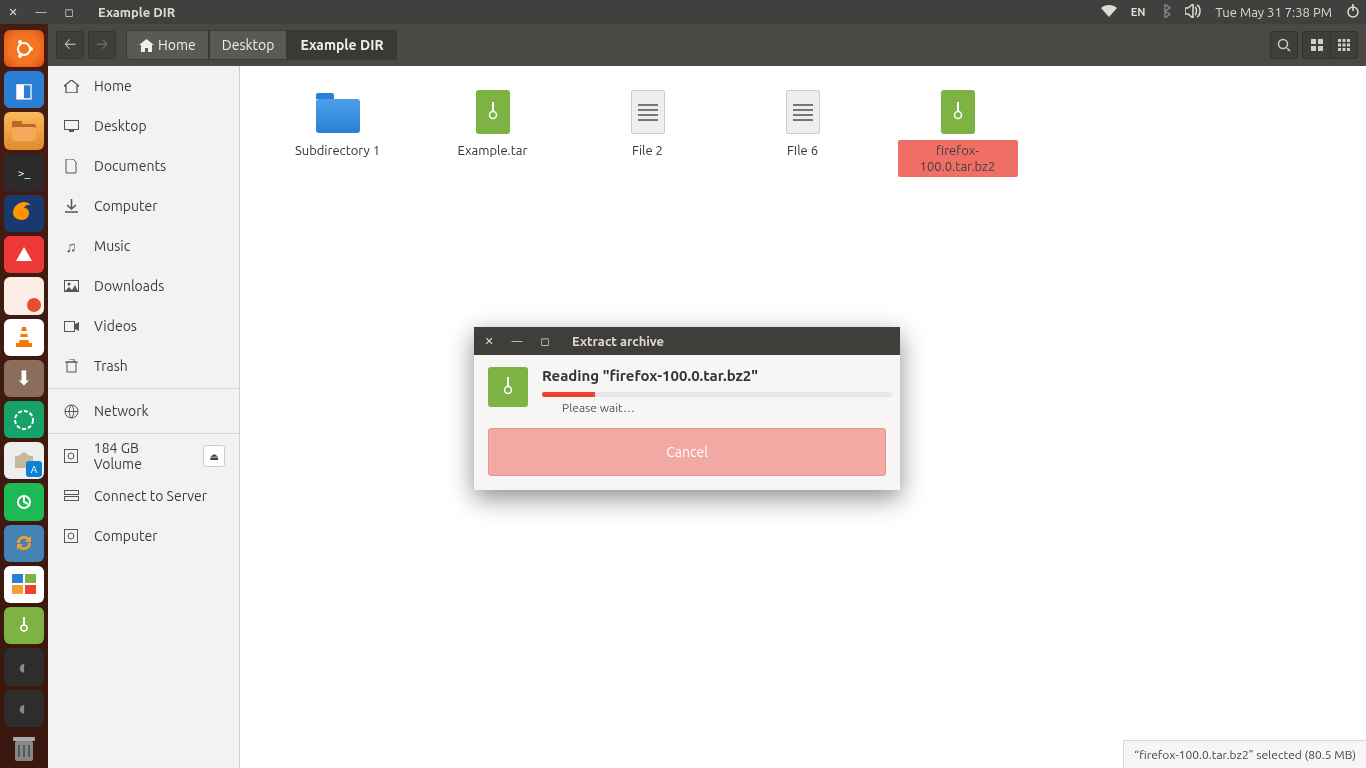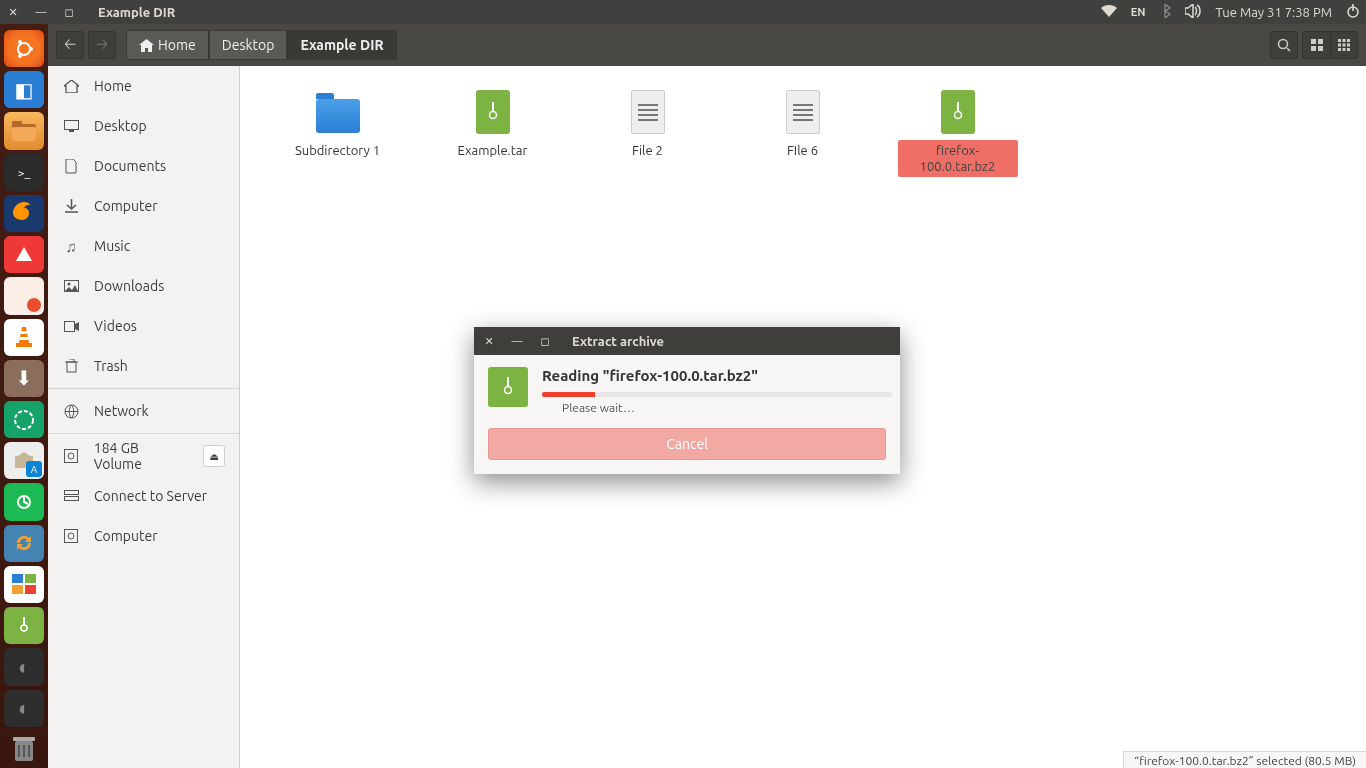--- a/index.html
+++ b/index.html
@@ -64,35 +64,35 @@
 .file-label { font-size: 13px; color: #333; text-align:center; padding: 2px 6px; border-radius:2px; line-height:1.25;}
 .file-item.selected .file-label { background: #ef6f66; color: #404040; }
 .folder-ico { background: linear-gradient(#4aa0e8,#2a7fd4); border-radius: 3px; width:44px; height:34px; position:relative; margin-top:8px;}
 .folder-ico::before { content:""; position:absolute; top:-6px; left:0; width:18px; height:6px; background:#2a7fd4; border-radius:2px 2px 0 0;}
 .archive-ico { background:#7cb342; width:34px; height:44px; border-radius:3px; display:flex; align-items:center; justify-content:center; color:#fff;}
 .archive-ico svg { width:16px;}
 .text-ico { background:#eeeeee; border:1px solid #ccc; width:34px; height:44px; border-radius:2px; display:flex; flex-direction:column; justify-content:center; gap:3px; padding:8px 6px;}
 .text-ico span { height:2px; background:#777;}
 
 
-.statusbar { position:absolute; bottom:0; right:0; height:17px; background:#f7f6f5; border:1px solid #d8d7d5; border-right:none; border-bottom:none; padding: 0 10px; display:flex; align-items:center; font-size:12px; color:#444; z-index:2;}
+.statusbar { position:absolute; bottom:0; right:0; height:28px; background:#f7f6f5; border:1px solid #d8d7d5; border-right:none; border-bottom:none; padding: 0 10px; display:flex; align-items:center; font-size:12px; color:#444; z-index:2;}
 
 
 .dialog-backdrop { position:absolute; inset:0; z-index:10; pointer-events:none;}
 .dialog { position:absolute; left:474px; top:327px; width:426px; background:#f7f6f5; box-shadow: 0 8px 24px rgba(0,0,0,.45); pointer-events:auto;}
 .dialog-titlebar { height:28px; background:#3f3e3b; display:flex; align-items:center; padding:0 8px; gap:14px; color:#dfdbd2; font-size:13px;}
 .dialog-title { font-weight:bold; margin-left:6px;}
 .dialog-body { padding: 12px 14px 14px; }
 .dialog-row { display:flex; gap:14px; align-items:flex-start;}
 .dialog-ico { width:40px; height:40px; flex-shrink:0;}
 .dialog-text h3 { font-size:15px; font-weight:bold; color:#333; margin-bottom:8px;}
 .progress { width:350px; height:5px; background:#e8e7e5; border-radius:2px; overflow:hidden; margin-bottom:4px;}
 .progress-fill { height:100%; background:#ef4030; width:15%;}
 .wait-text { font-size:12px; color:#555;margin-left:20px;}
-.dialog-btn { width:100%; height:32px; margin-top:14px; background:#f2a9a3; border:1px solid #e89890; color:#fff; font-size:14px; border-radius:3px; cursor:pointer; display:flex; align-items:center; justify-content:center;}
+.dialog-btn { width:100%; height:48px; margin-top:14px; background:#f2a9a3; border:1px solid #e89890; color:#fff; font-size:14px; border-radius:3px; cursor:pointer; display:flex; align-items:center; justify-content:center;}
 
 
 svg { fill: currentColor; }
 </style>
 </head>
 <body>
 
 <div class="menubar">
   <div class="menubar-left">
     <span class="win-ctrl">✕</span>

